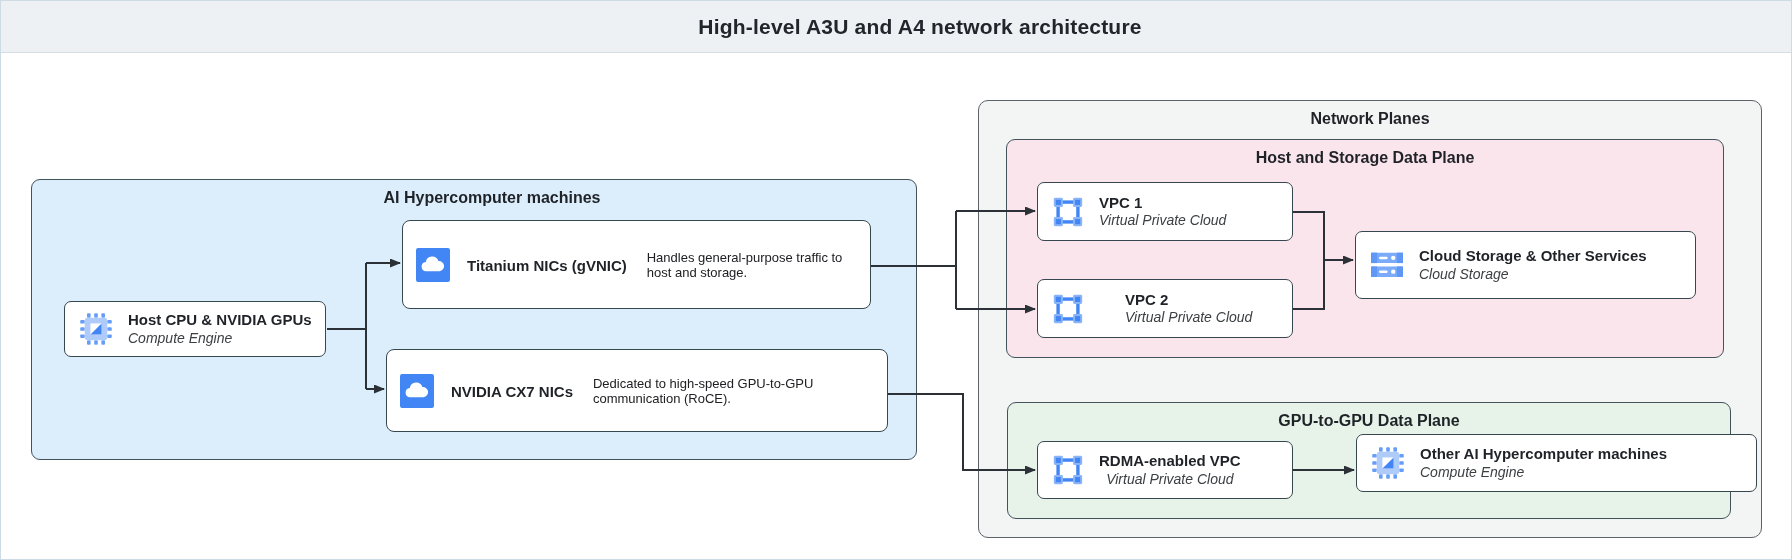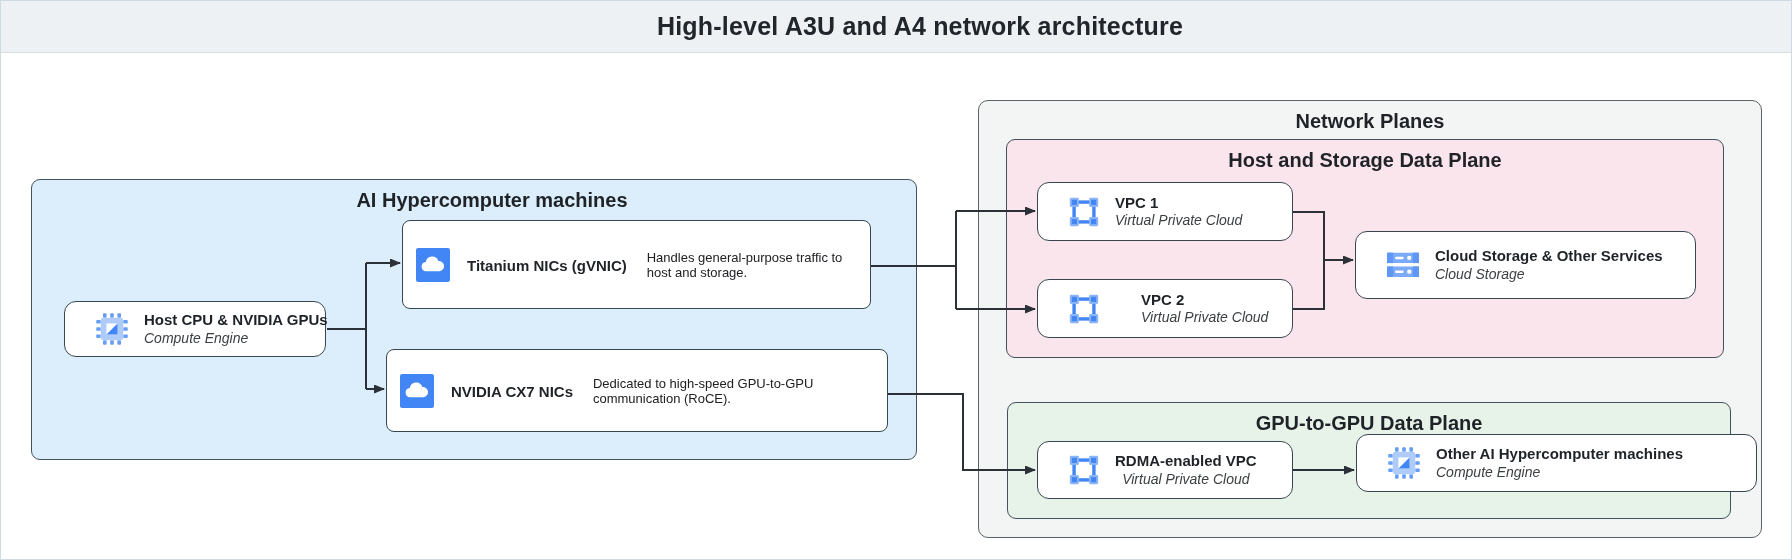--- a/index.html
+++ b/index.html
@@ -7,32 +7,32 @@
     --blue-fill:#dcedfb; --pink-fill:#fbe5ec; --green-fill:#e7f3e9; --gray-fill:#f3f4f4;
     --header-fill:#edf1f4;
   }
   *{box-sizing:border-box; margin:0; padding:0;}
   body{font-family:"Liberation Sans", sans-serif; background:#fff;}
   .canvas{position:relative; width:1792px; height:560px; background:#fff;
           border:1px solid #ccdbe4; overflow:hidden;}
   .header{position:absolute; left:0; top:0; width:100%; height:52px;
           background:var(--header-fill); border-bottom:1px solid #d6dee3;
           display:flex; align-items:center; justify-content:center;}
-  .header h1{font-size:25px; font-weight:bold; color:#20262b; letter-spacing:.2px;margin-left:48px;}
+  .header h1{font-size:21px; font-weight:bold; color:#20262b; letter-spacing:.2px;margin-left:48px;}
 
   .container{position:absolute; border:1.5px solid var(--border-dark); border-radius:9px;}
-  .container > .ctitle{display:block; text-align:center; font-weight:bold; font-size:20px;
+  .container > .ctitle{display:block; text-align:center; font-weight:bold; font-size:16px;
           color:var(--ink); padding-top:9px;}
   .c-blue{left:30px; top:178px; width:886px; height:281px; background:var(--blue-fill);padding-left:36px;}
   .c-gray{left:977px; top:99px; width:784px; height:438px; background:var(--gray-fill); border-color:#5b6368; border-radius:10px;}
   .c-pink{left:1005px; top:138px; width:718px; height:219px; background:var(--pink-fill);}
   .c-green{left:1006px; top:401px; width:724px; height:117px; background:var(--green-fill);}
 
-  .node{position:absolute; background:#fff; border:1.5px solid #37474f; border-radius:12px;
-        display:flex; align-items:center; gap:14px; padding-left:29px;}
+  .node{position:absolute; background:#fff; border:1.5px solid #37474f; border-radius:7px;
+        display:flex; align-items:center; gap:14px; padding-left:13px;}
   .node .txt{display:flex; flex-direction:column; line-height:1.28;}
   .node .t{font-size:15px; font-weight:bold; color:var(--ink); white-space:nowrap;}
   .node .s{font-size:14px; color:var(--sub); white-space:nowrap;font-style:italic;}
 
   .nicbox{position:absolute; background:#fff; border:1.5px solid #37474f; border-radius:8px;
           display:flex; flex-direction:row;}
   .nicbox .row{display:flex; align-items:center; gap:17px; padding:11px 0 10px 13px;}
   .nicbox .t{font-size:15px; font-weight:bold; color:var(--ink);}
   .nicbox .rule{border:none; border-top:1.5px solid #6b7075; margin:0 10px;}
   .nicbox .desc{flex:1; display:flex; align-items:center; justify-content:center;

